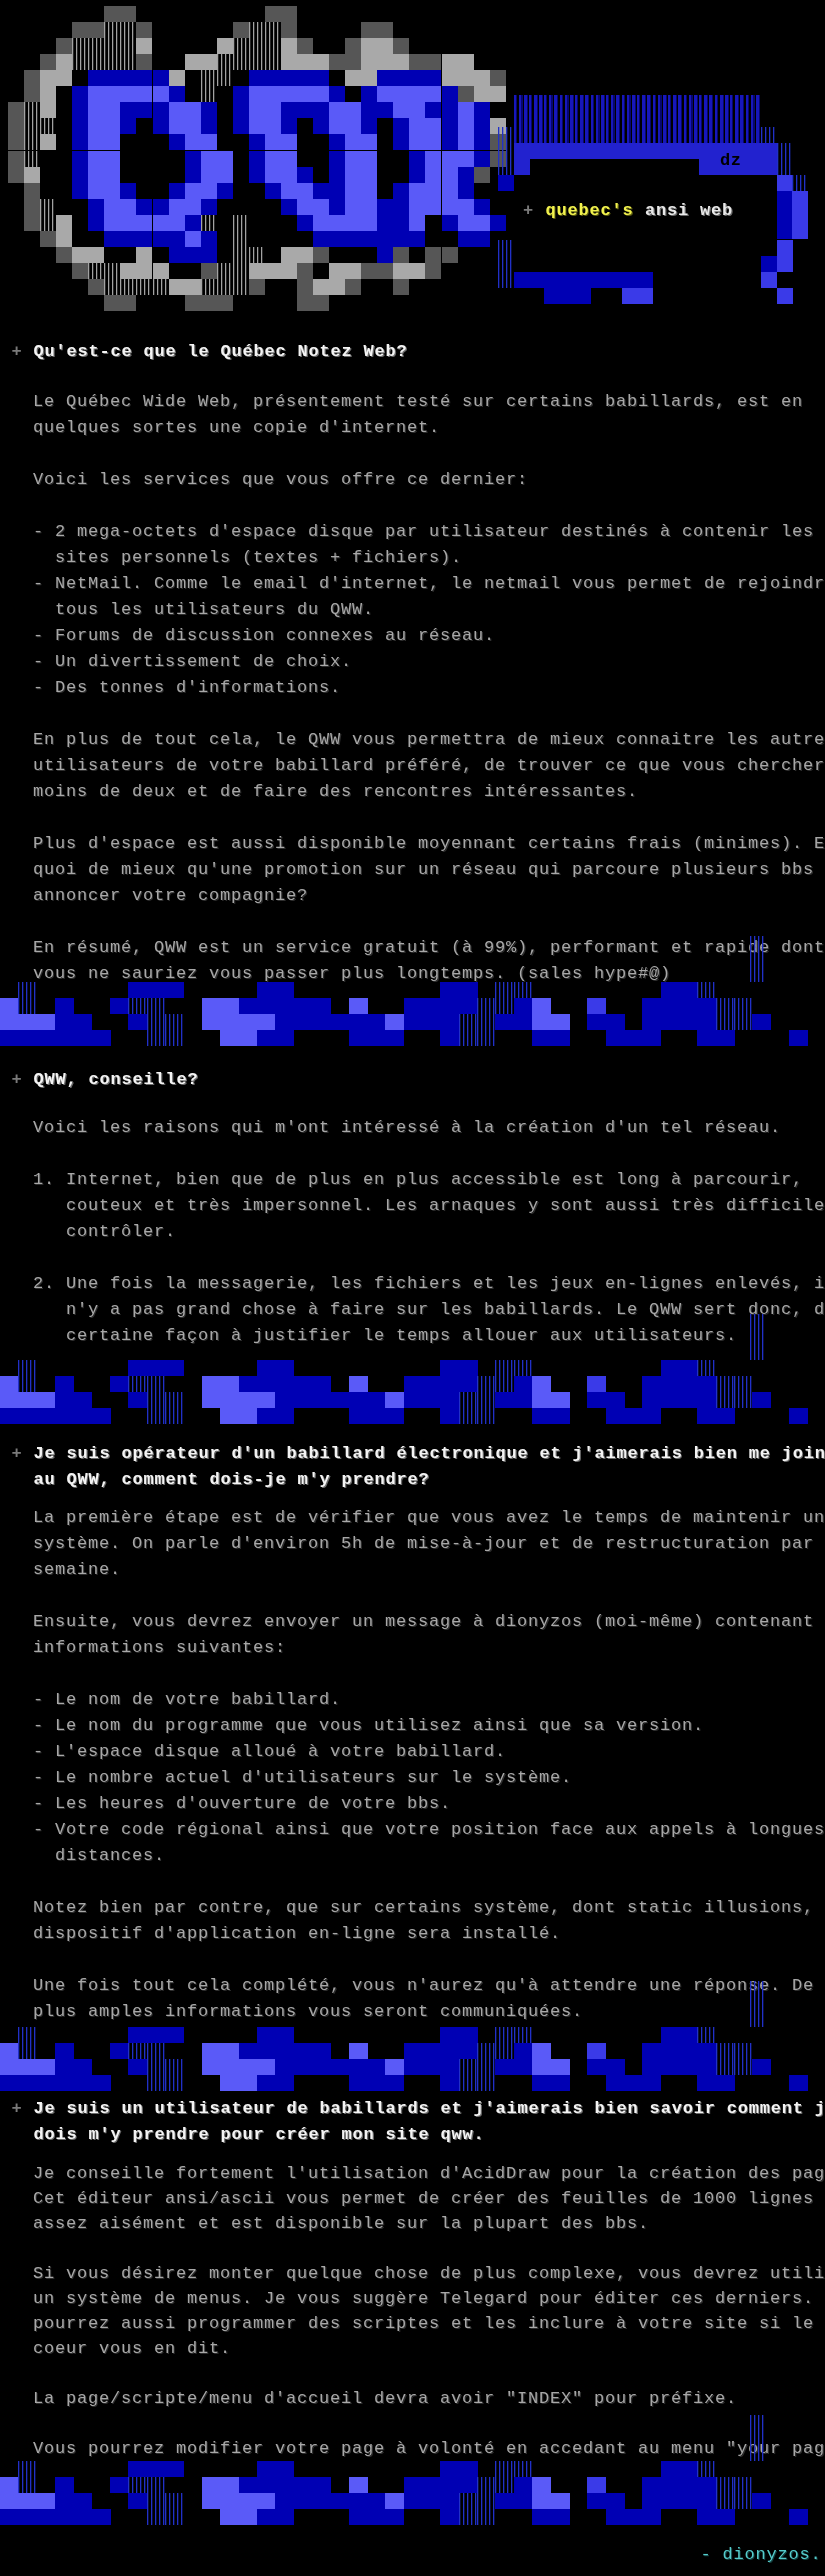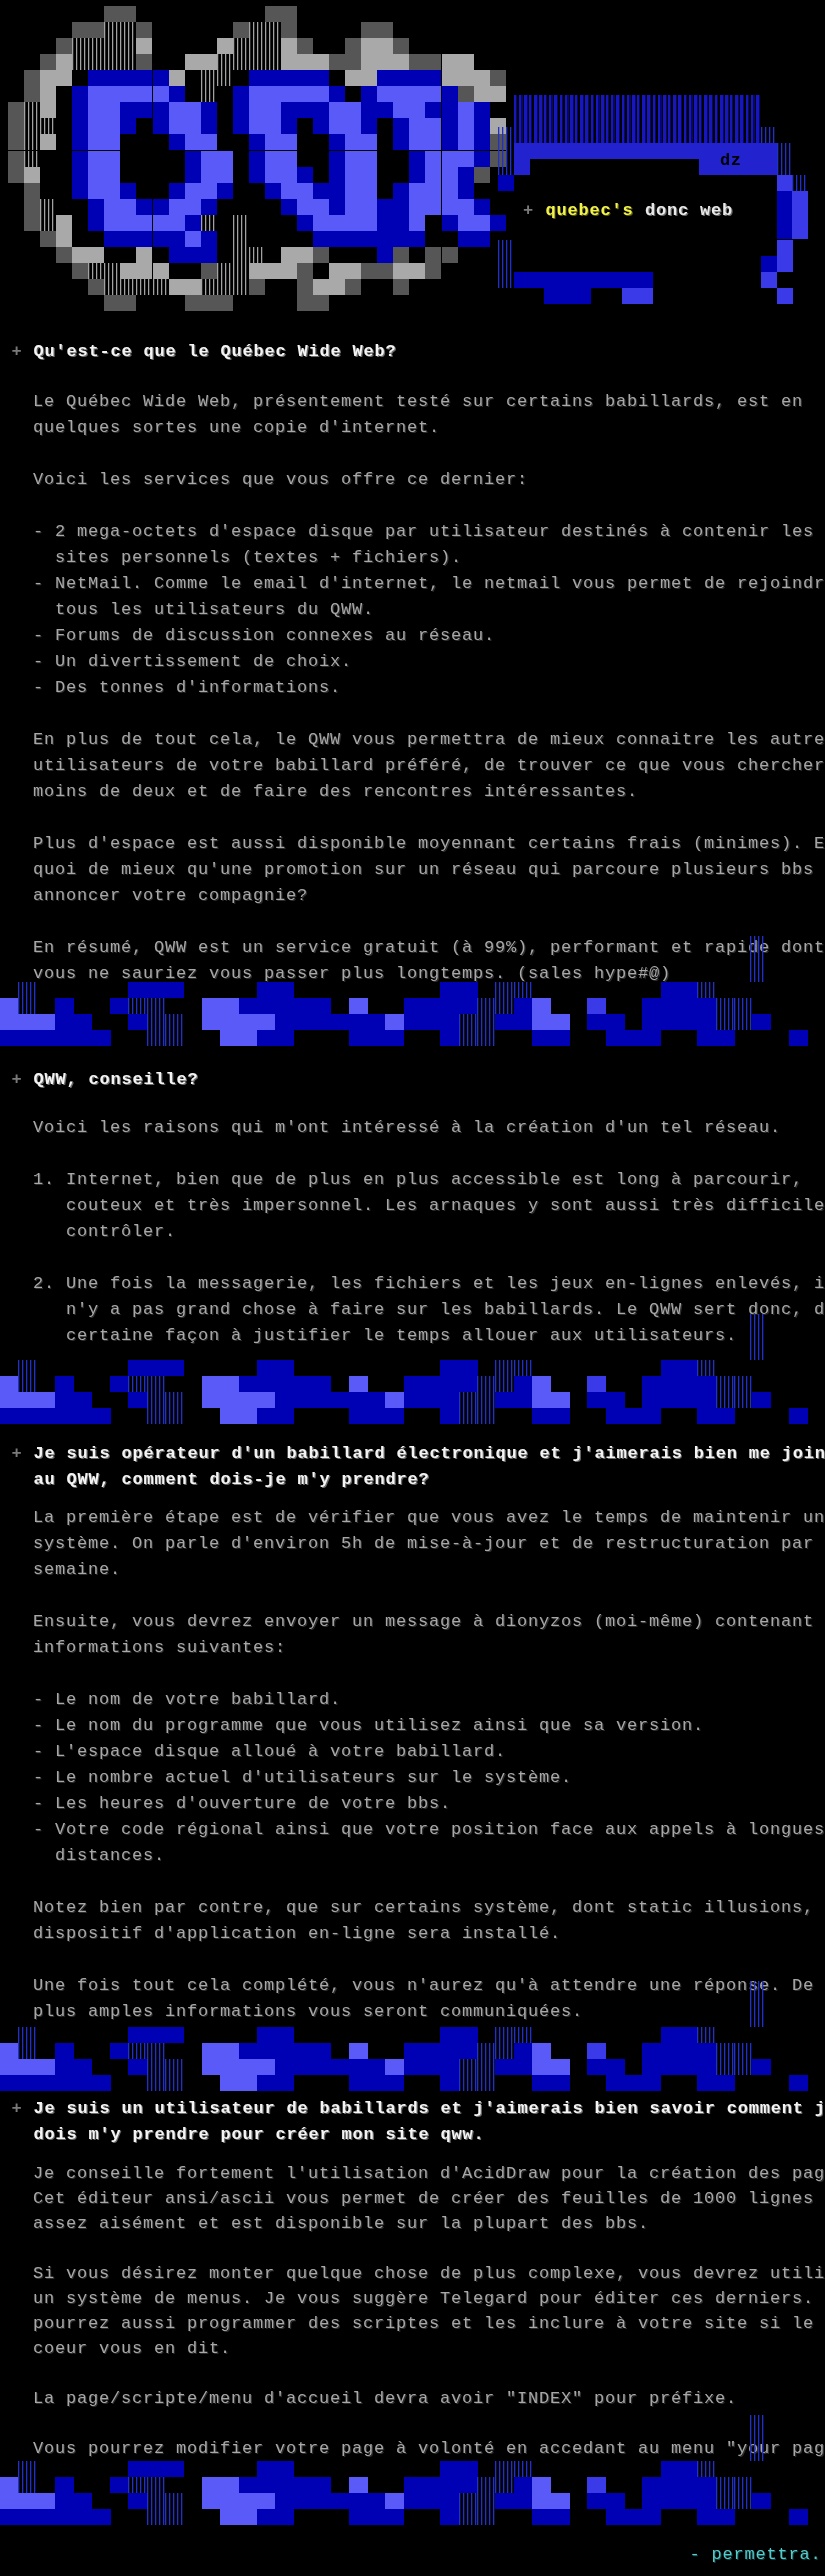--- a/index.html
+++ b/index.html
@@ -516,23 +516,23 @@
       <div class="cell" style="left: 46px; top: 193px; width: 16px; height: 16.3px; background: rgb(0, 0, 180);"></div>
       <div class="cell" style="left: 62px; top: 193px; width: 16px; height: 16.3px; background: rgb(0, 0, 180);"></div>
       <div class="cell" style="left: 77px; top: 193px; width: 16px; height: 16.3px; background: rgb(0, 0, 180);"></div>
       <div class="cell" style="left: 124px; top: 193px; width: 16px; height: 16.3px; background: rgb(58, 58, 232);"></div>
       <div class="cell" style="left: 139px; top: 193px; width: 16px; height: 16.3px; background: rgb(58, 58, 232);"></div>
       <div class="cell" style="left: 279px; top: 193px; width: 16px; height: 16.3px; background: rgb(58, 58, 232);"></div>
     </div>
 
   <div class="dz-sig">dz</div>
 
-  <div class="banner-title"><span class="plus">+</span><span class="yellow">quebec's</span><span class="white">donc web</span></div>
-
-  <pre class="hdr" id="sec1-hdr"><span class="plus">+</span> <span>Qu'est-ce que le Québec Wide Web?</span></pre>
+  <div class="banner-title"><span class="plus">+</span><span class="yellow">quebec's</span><span class="white">ansi web</span></div>
+
+  <pre class="hdr" id="sec1-hdr"><span class="plus">+</span> <span>Qu'est-ce que le Québec Notez Web?</span></pre>
   <pre class="body-text" id="sec1-body">Le Québec Wide Web, présentement testé sur certains babillards, est en
 quelques sortes une copie d'internet.
 
 Voici les services que vous offre ce dernier:
 
 - 2 mega-octets d'espace disque par utilisateur destinés à contenir les
   sites personnels (textes + fichiers).
 - NetMail. Comme le email d'internet, le netmail vous permet de rejoindre
   tous les utilisateurs du QWW.
 - Forums de discussion connexes au réseau.
@@ -1028,16 +1028,16 @@
       <div class="cell" style="left: 532px; top: 48px; width: 18.6px; height: 16.3px; background: rgb(0, 0, 180);"></div>
       <div class="cell" style="left: 551px; top: 48px; width: 18.6px; height: 16.3px; background: rgb(0, 0, 180);"></div>
       <div class="cell" style="left: 606px; top: 48px; width: 18.6px; height: 16.3px; background: rgb(0, 0, 180);"></div>
       <div class="cell" style="left: 624px; top: 48px; width: 18.6px; height: 16.3px; background: rgb(0, 0, 180);"></div>
       <div class="cell" style="left: 642px; top: 48px; width: 18.6px; height: 16.3px; background: rgb(0, 0, 180);"></div>
       <div class="cell" style="left: 697px; top: 48px; width: 18.6px; height: 16.3px; background: rgb(0, 0, 180);"></div>
       <div class="cell" style="left: 716px; top: 48px; width: 18.6px; height: 16.3px; background: rgb(0, 0, 180);"></div>
       <div class="cell" style="left: 789px; top: 48px; width: 18.6px; height: 16.3px; background: rgb(0, 0, 180);"></div>
     </div>
 
-  <pre class="footer">- permettra.</pre>
+  <pre class="footer">- dionyzos.</pre>
 
 </div>
 
 
 </body></html>

